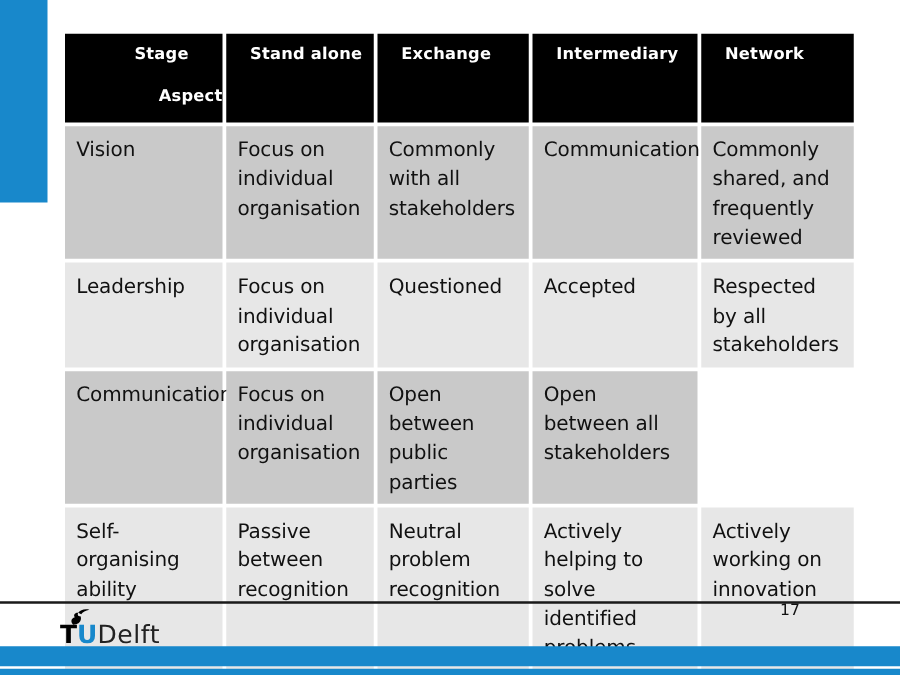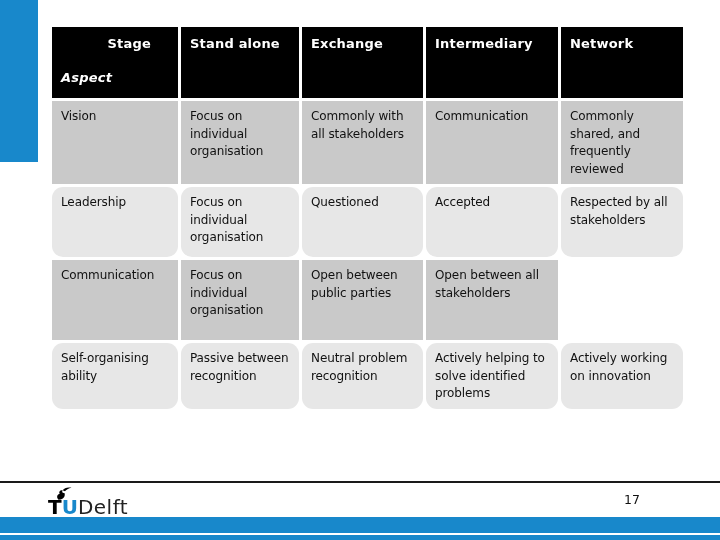--- a/index.html
+++ b/index.html
@@ -30,39 +30,39 @@
     display: grid;
     grid-template-columns: 126px 118px 121px 132px 122px;
     column-gap: 3px;
   }
   .thead { height: 71px; }
   .hcell {
     background: #000000;
     color: #ffffff;
     font-weight: bold;
     font-size: 13px;
-    padding: 9px 6px 0 9px;
+    padding: 9px 6px 0 19px;
     letter-spacing: 0.2px;
   }
   .corner-cell {
     display: flex; flex-direction: column; justify-content: space-between;
     padding: 9px 0 13px 9px;
   }
   .corner-stage { text-align: right; padding-right: 27px; }
-  .corner-aspect { text-align: left; font-style: italic; }
+  .corner-aspect { text-align: right; }
 
   .trow .cell {
-    font-size: 12px;
+    font-size: 16px;
     line-height: 1.46;
     color: #111111;
     padding: 7px 10px 6px 9px;
     letter-spacing: -0.1px;
   }
   .trow.dark .cell  { background: var(--row-dark, #c9c9c9); }
-  .trow.light .cell { background: var(--row-light, #e7e7e7); border-radius: 11px; }
+  .trow.light .cell { background: var(--row-light, #e7e7e7); }
   .trow:nth-child(1) { min-height: 84px; }
   .trow:nth-child(2) { min-height: 68px; }
   .trow:nth-child(3) { min-height: 70px; }
   .trow:nth-child(4) { min-height: 80px; }
 
   
   .footer-rule {
     position: absolute; left: 0; top: 481px;
     width: 720px; height: 2px; background: #1a1a1a;
   }
@@ -77,21 +77,21 @@
   .logo .wordmark {
     position: absolute; left: 0; top: 9px;
     font-size: 20px; line-height: 20px;
     white-space: nowrap;
   }
   .logo .lt { font-weight: bold; color: #000000; }
   .logo .lu { font-weight: bold; color: var(--accent-blue, #1888cb); }
   .logo .ld { font-weight: normal; color: #222222; letter-spacing: 0.5px; }
 
   .page-number {
-    position: absolute; left: 612px; top: 492px;
+    position: absolute; left: 612px; top: 480px;
     width: 40px; text-align: center;
     font-size: 12.5px; color: #111111;
   }
 
   .bottom-bar-1 {
     position: absolute; left: 0; top: 517px;
     width: 720px; height: 16px;
     background: var(--accent-blue, #1888cb);
   }
   .bottom-bar-2 {

